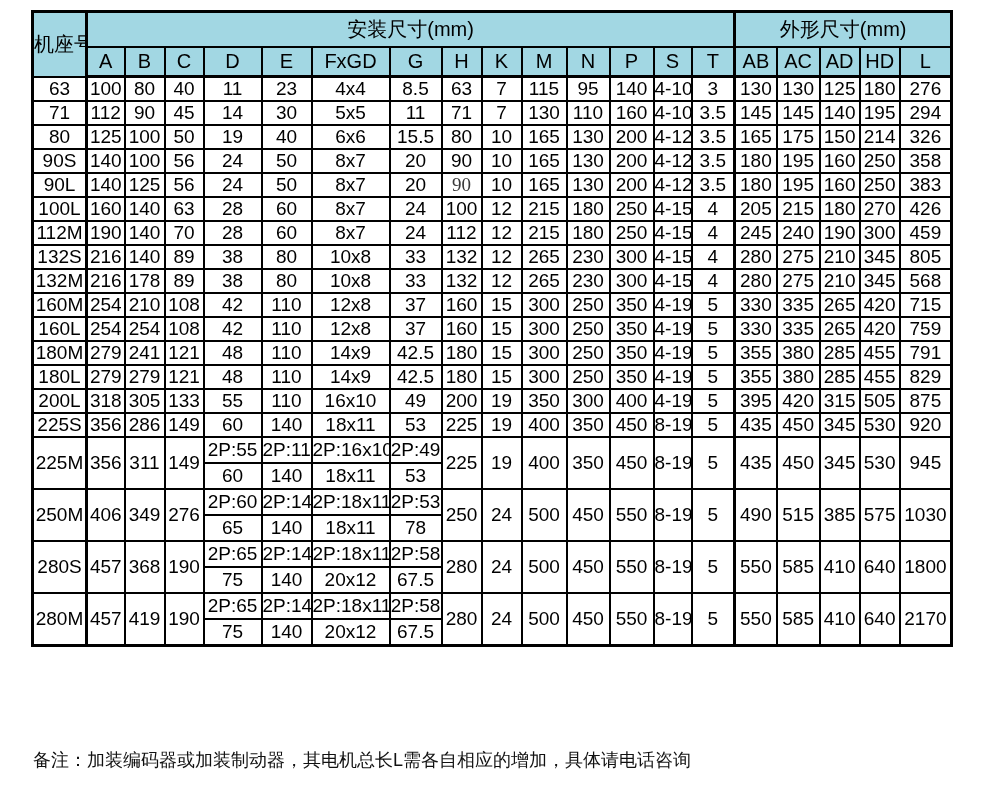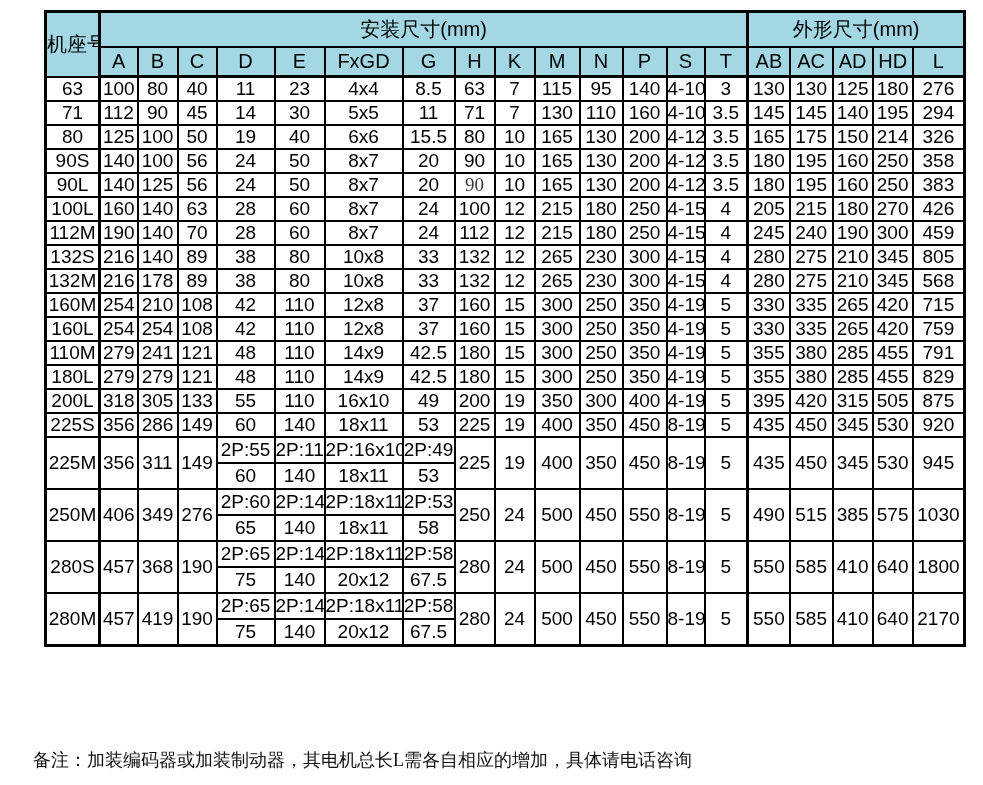--- a/index.html
+++ b/index.html
@@ -4,21 +4,21 @@
 <style>
   * { box-sizing: border-box; }
   html, body {
     margin: 0; padding: 0;
     width: 983px; height: 785px;
     background: #ffffff;
     font-family: "Liberation Sans", "DejaVu Sans", sans-serif;
     color: #000;
   }
   .page { position: relative; width: 983px; height: 785px; }
-  .table-wrap { position: absolute; left: 44px; top: 10px; width: 920px; }
+  .table-wrap { position: absolute; left: 31px; top: 10px; width: 920px; }
   table.spec {
     border-collapse: collapse;
     table-layout: fixed;
     width: 100%;
     border: 3px solid #000;
   }
   table.spec th, table.spec td {
     border: 2px solid #000;
     text-align: center;
     vertical-align: middle;
@@ -45,21 +45,20 @@
     font-size: 18px;
     color: #3a3a3a;
   }
   .note {
     position: absolute;
     left: 33px;
     top: 748px;
     font-size: 18px;
     color: #111;
     white-space: nowrap;
-    font-family: Liberation Serif, serif;
   }
 </style>
 </head>
 <body>
 
 <div class="page">
   <div class="table-wrap">
     <table class="spec">
       <colgroup>
         <col style="width:54px">
@@ -348,21 +347,21 @@
             <td>350</td>
             <td>4-19</td>
             <td>5</td>
             <td class="sep-l">330</td>
             <td>335</td>
             <td>265</td>
             <td>420</td>
             <td>759</td>
           </tr>
           <tr class="row-simple">
-            <td>110M</td>
+            <td>180M</td>
             <td class="sep-l">279</td>
             <td>241</td>
             <td>121</td>
             <td>48</td>
             <td>110</td>
             <td>14x9</td>
             <td>42.5</td>
             <td>180</td>
             <td>15</td>
             <td>300</td>
@@ -489,21 +488,21 @@
             <td rowspan="2" class="sep-l">490</td>
             <td rowspan="2">515</td>
             <td rowspan="2">385</td>
             <td rowspan="2">575</td>
             <td rowspan="2">1030</td>
           </tr>
           <tr class="row-split-bottom">
             <td class="split-cell">65</td>
             <td class="split-cell">140</td>
             <td class="split-cell">18x11</td>
-            <td class="split-cell">58</td>
+            <td class="split-cell">78</td>
           </tr>
           <tr class="row-split-top">
             <td rowspan="2">280S</td>
             <td rowspan="2" class="sep-l">457</td>
             <td rowspan="2">368</td>
             <td rowspan="2">190</td>
             <td class="split-cell">2P:65</td>
             <td class="split-cell">2P:140</td>
             <td class="split-cell">2P:18x11</td>
             <td class="split-cell">2P:58</td>

